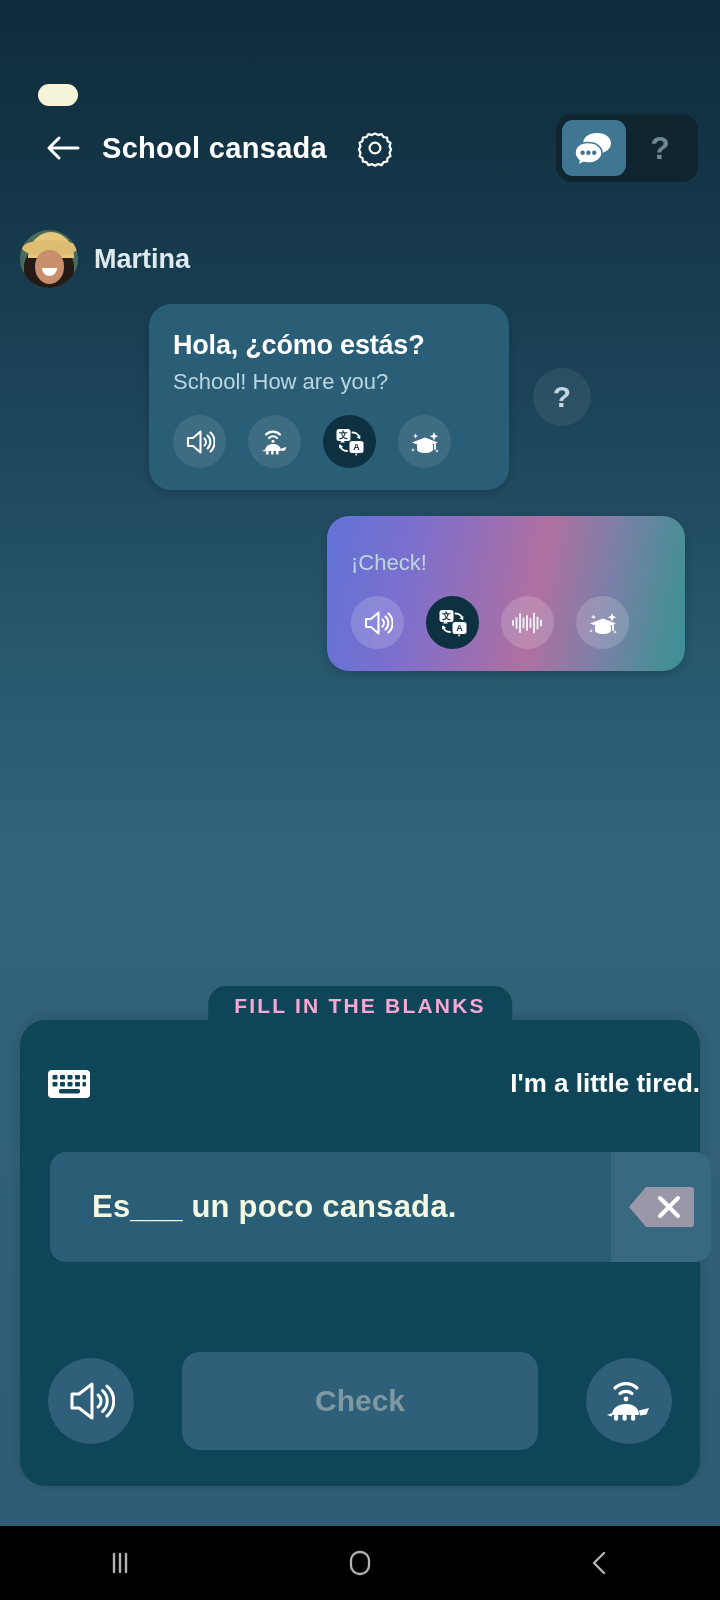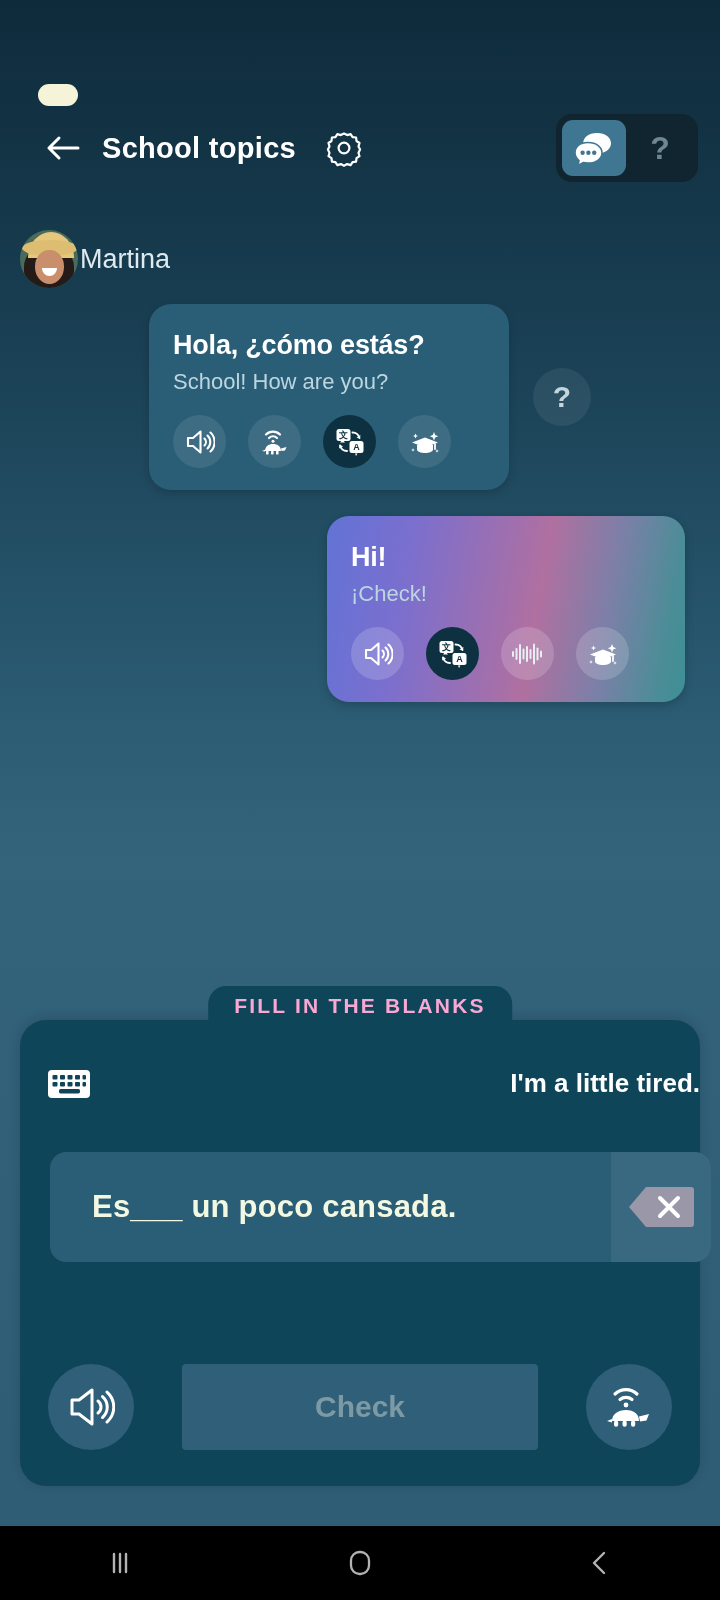--- a/index.html
+++ b/index.html
@@ -86,21 +86,21 @@
   }
   .avatar .hat2 {
     position:absolute; left:2px; top:10px; width:56px; height:16px;
     border-radius:50%; background:#ddbd72;
   }
   .avatar .smile {
     position:absolute; left:22px; top:38px; width:15px; height:8px;
     border-radius:0 0 10px 10px; background:#fff;
   }
   .sender-name {
-    margin-left:2px; font-size:27px; color:#dfeaef; font-weight:400;
+    margin-left:16px; font-size:27px; color:#dfeaef; font-weight:700;
   }
 
   .bubble-row { display:flex; align-items:center; margin-top:16px;justify-content:center; }
 
   .bubble-npc {
     margin-left:20px; width:360px;
     background:#2a5e77; border-radius:22px;
     padding:26px 24px 22px 24px;
     box-shadow:0 3px 8px rgba(0,0,0,.18);
   }
@@ -176,21 +176,21 @@
     display:flex; align-items:center; justify-content:space-between;
     padding:0 28px;
   }
   .ctrl-circle {
     width:86px; height:86px; border-radius:50%;
     background:#2f5f79;
     display:flex; align-items:center; justify-content:center; cursor:pointer;
     flex:none;
   }
   .check-btn {
-    width:356px; height:86px; border-radius:4px;
+    width:356px; height:98px; border-radius:18px;
     background:#2f5f79;
     display:flex; align-items:center; justify-content:center;
     font-size:30px; font-weight:bold; color:#7d9aa4; cursor:pointer;
   }
 
   
   .navbar {
     position:absolute; left:0; bottom:0; width:720px; height:74px;
     background:#000;
     display:flex; align-items:center; justify-content:space-around;
@@ -206,21 +206,21 @@
 <div id="screen">
 
   <div class="status-pill"></div>
 
   <div class="header">
     <div class="back-arrow">
       <svg width="34" height="26" viewBox="0 0 34 26">
         <path d="M13 3 L3 13 L13 23 M3 13 L32 13" fill="none" stroke="#fff" stroke-width="3" stroke-linecap="round" stroke-linejoin="round"></path>
       </svg>
     </div>
-    <div class="page-title">School topics</div>
+    <div class="page-title">School cansada</div>
     <div class="gear">
       <svg width="38" height="38" viewBox="0 0 38 38">
         <path d="M19 4.5 l3.2 1.6 3.4-1 2 3 3.5.4 .4 3.5 3 2 -1 3.4 1.6 3.2 -1.6 3.2 1 3.4 -3 2 -.4 3.5 -3.5 .4 -2 3 -3.4-1 -3.2 1.6 -3.2-1.6 -3.4 1 -2-3 -3.5-.4 -.4-3.5 -3-2 1-3.4 -1.6-3.2 1.6-3.2 -1-3.4 3-2 .4-3.5 3.5-.4 2-3 3.4 1 Z" fill="none" stroke="#ffffff" stroke-width="2.2" stroke-linejoin="round"></path>
         <circle cx="19" cy="19" r="5.4" fill="none" stroke="#ffffff" stroke-width="2.2"></circle>
       </svg>
     </div>
 
     <div class="mode-toggle">
       <div class="mode-btn active">
         <svg width="38" height="34" viewBox="0 0 38 34">
@@ -306,21 +306,20 @@
             </svg>
           </div>
 
         </div>
       </div>
       <div class="help-circle">?</div>
     </div>
 
     <div class="bubble-user-row">
       <div class="bubble-user">
-        <div class="msg-primary">Hi!</div>
         <div class="msg-secondary">¡Check!</div>
         <div class="icon-row">
 
           <div class="icon-circle">
             <svg width="30" height="28" viewBox="0 0 30 28">
               <path d="M3 10 h5 L15.5 3.5 v21 L8 18 H3 Z" fill="none" stroke="#fff" stroke-width="2.1" stroke-linejoin="round"></path>
               <path d="M19.5 10.5 a5 5 0 0 1 0 7" fill="none" stroke="#fff" stroke-width="2.1" stroke-linecap="round"></path>
               <path d="M22.5 7.5 a9 9 0 0 1 0 13" fill="none" stroke="#fff" stroke-width="2.1" stroke-linecap="round"></path>
               <path d="M25.5 4.5 a13 13 0 0 1 0 19" fill="none" stroke="#fff" stroke-width="2.1" stroke-linecap="round"></path>
             </svg>

